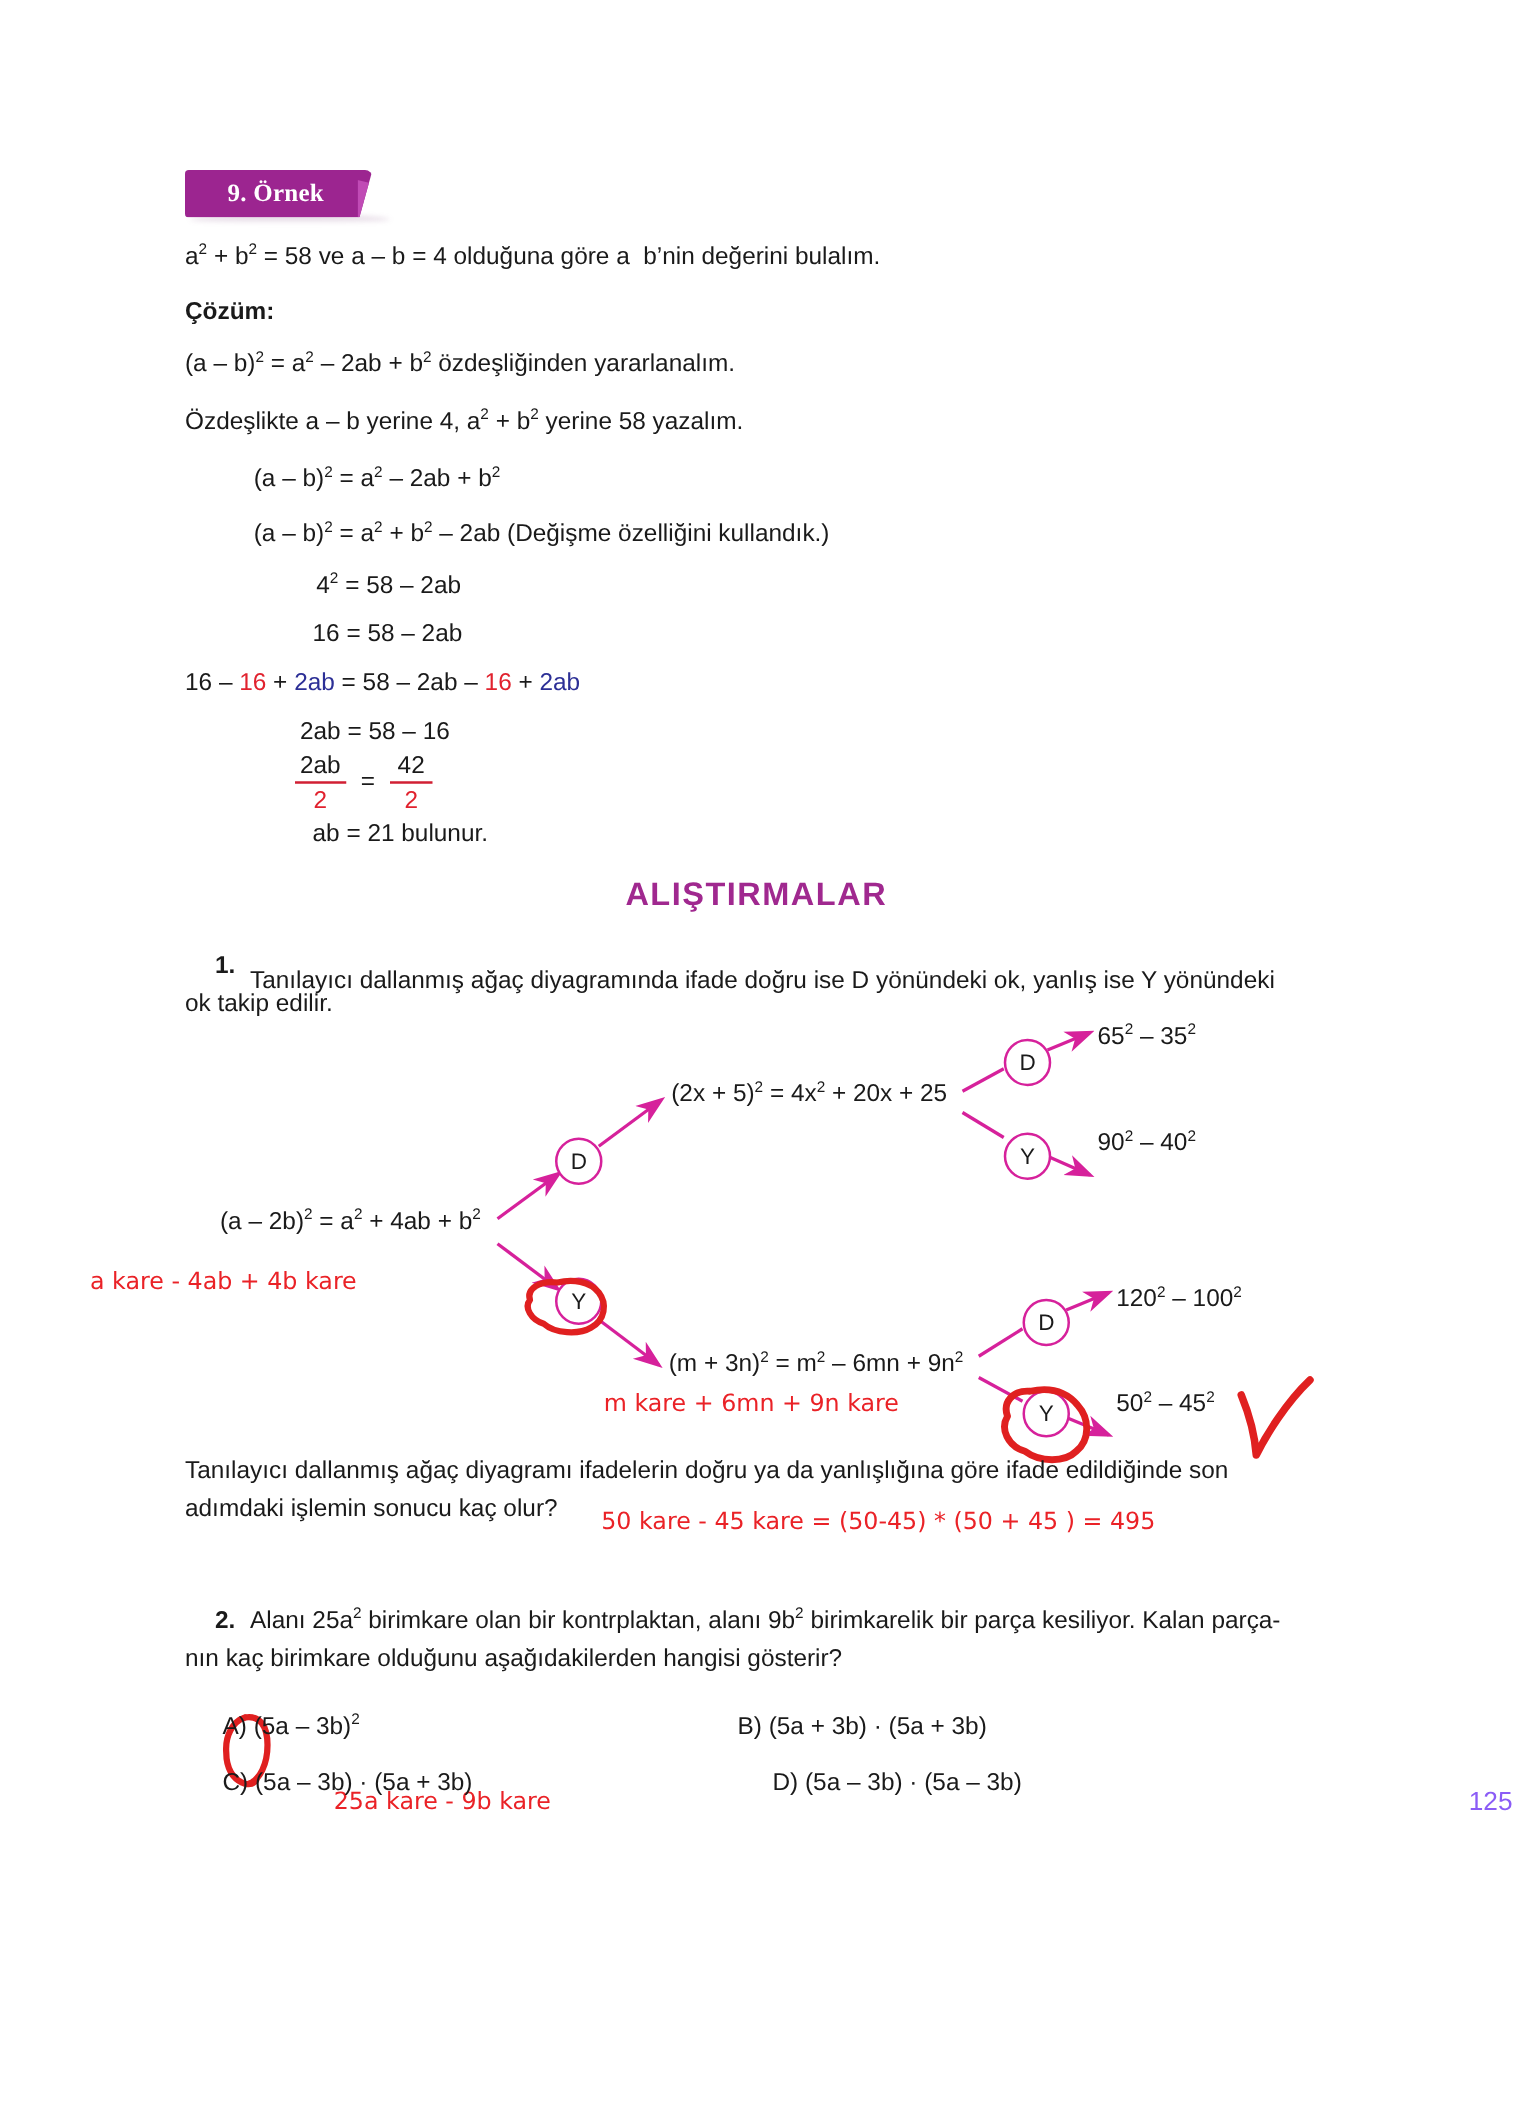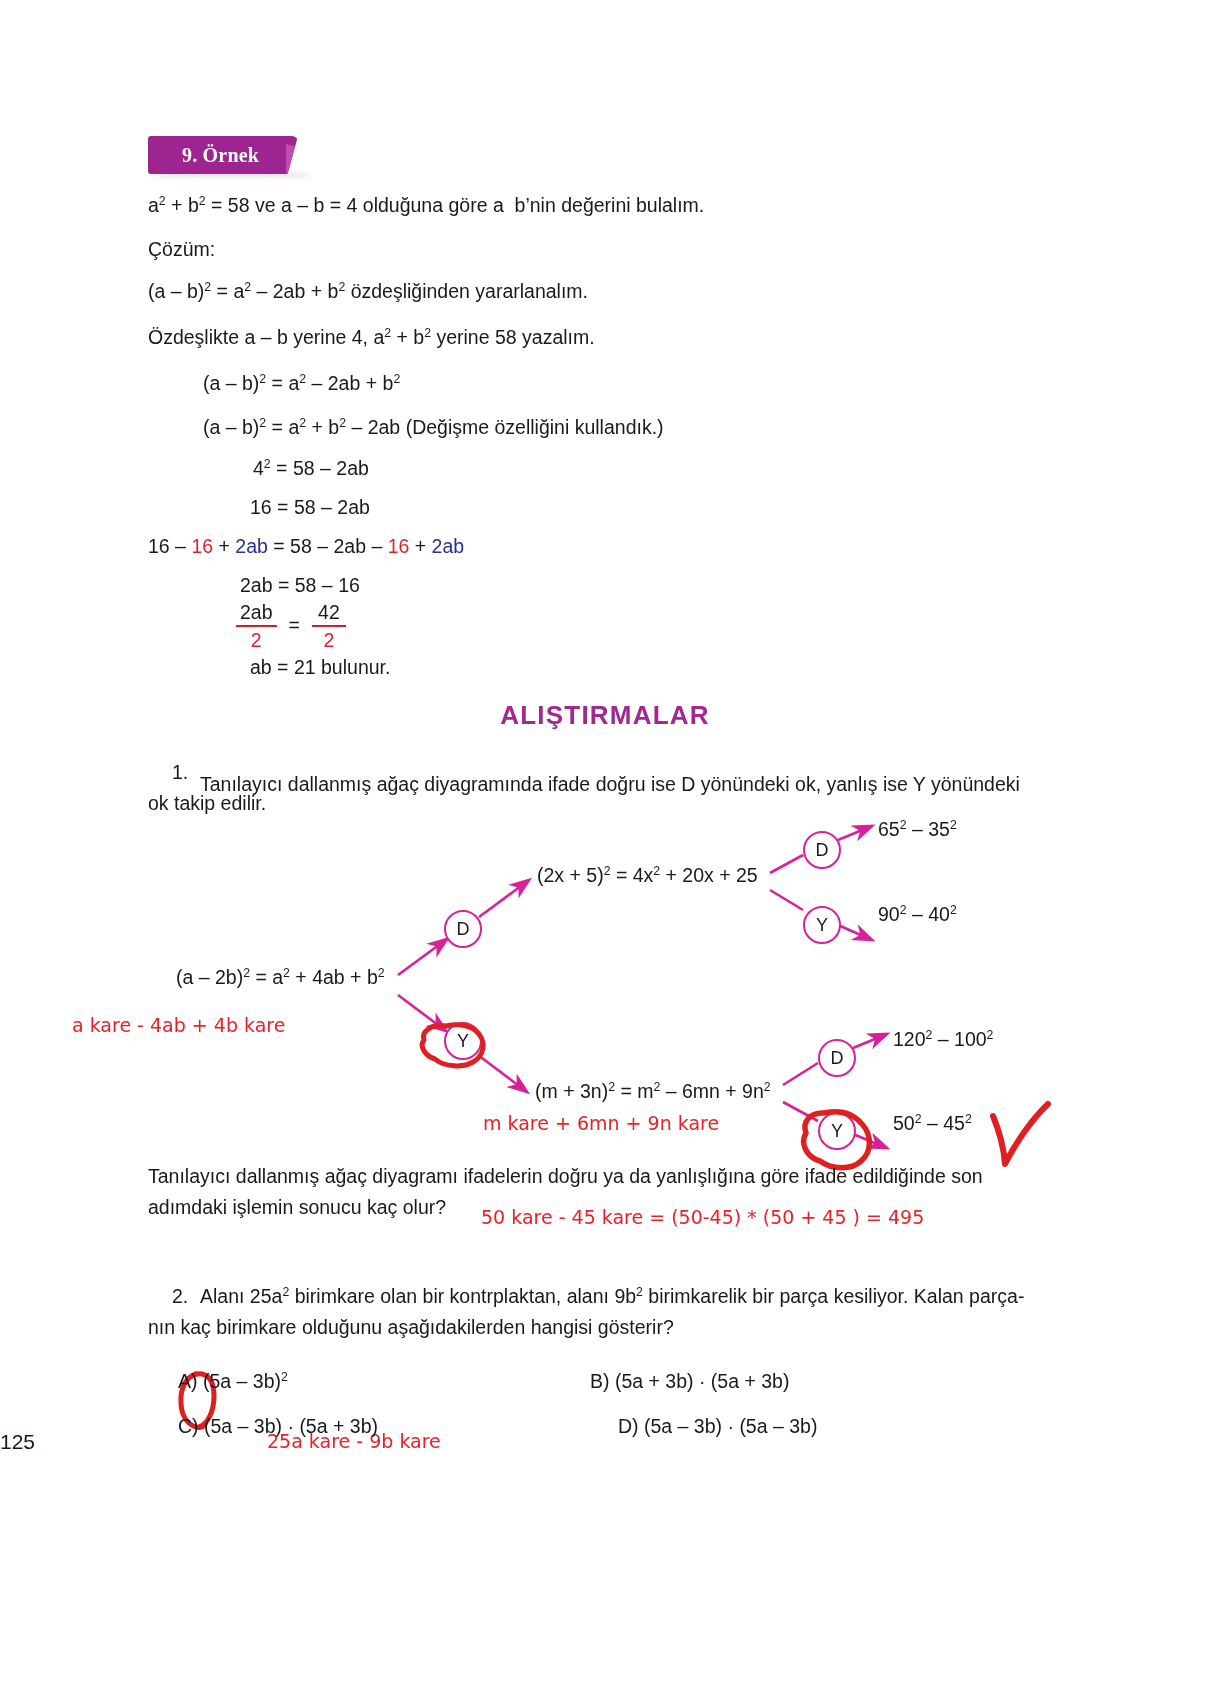--- a/index.html
+++ b/index.html
@@ -36,21 +36,21 @@
     font-weight:bold;font-size:20px;margin-left:34px;letter-spacing:.2px;
   }
   .badge-shadow{
     position:absolute;left:152px;top:172px;width:160px;height:7px;
     background:linear-gradient(to bottom,rgba(120,60,120,.30),rgba(120,60,120,0));
     filter:blur(2px);border-radius:50%;
   }
 
   
   .txt{position:absolute;font-size:19.5px;line-height:1.35;white-space:nowrap;}
-  .txt.bold{font-weight:normal;}
+  .txt.bold{font-weight:bold;}
   sup{font-size:.63em;vertical-align:super;line-height:0;}
   .red{color:#e1222e;}
   .blue{color:#2c2f96;}
 
   
   .frac-row{position:absolute;display:flex;align-items:center;font-size:19.5px;}
   .frac{display:inline-flex;flex-direction:column;align-items:center;margin:0 6px;}
   .frac .num{padding:0 4px;line-height:1.15;}
   .frac .bar{height:2px;background:#d11f33;width:100%;min-width:34px;margin:2px 0;}
   .frac .den{color:#e1222e;line-height:1.15;padding:0 4px;}
@@ -72,22 +72,22 @@
   }
   .dlabel{position:absolute;font-size:19.5px;white-space:nowrap;}
 
   
   .hand{
     position:absolute;color:#ea2227;
     font-family:"DejaVu Sans", sans-serif;
     font-size:19px;white-space:nowrap;margin-left:15px;
   }
   .pagenum{
-    position:absolute;left:0;top:1430px;width:1210px;text-align:left;
-    font-size:21px;color:#0f172a;
+    position:absolute;left:0;top:1430px;width:1210px;text-align:right;
+    font-size:21px;color:#8b5cf6;
   }
 </style>
 </head>
 <body>
 
 <div class="page">
 
   <div class="badge-shadow"></div>
   <div class="ornek-badge">
     <div class="tail"></div>

